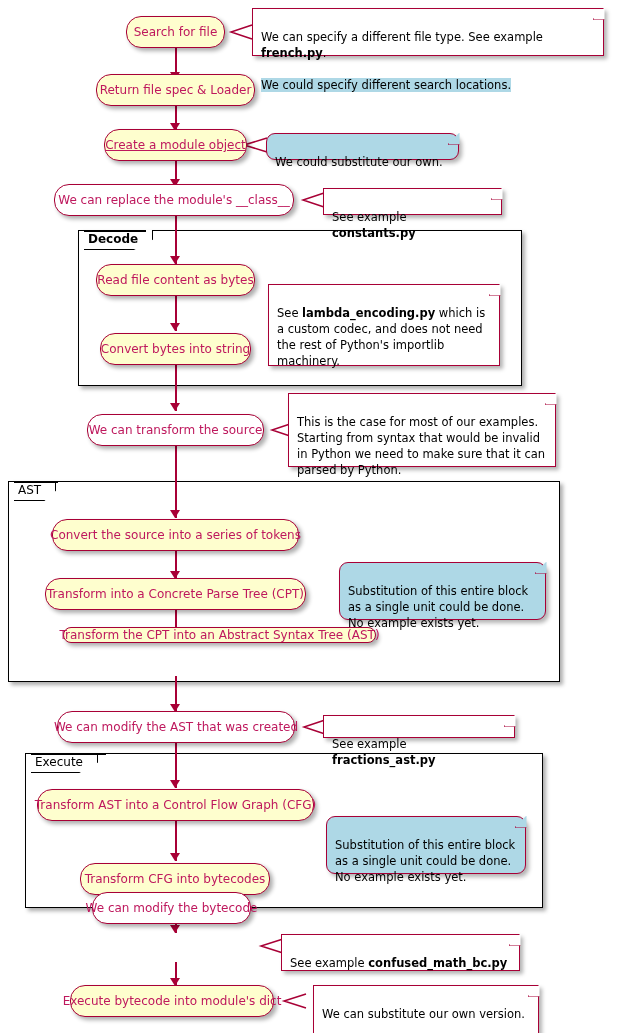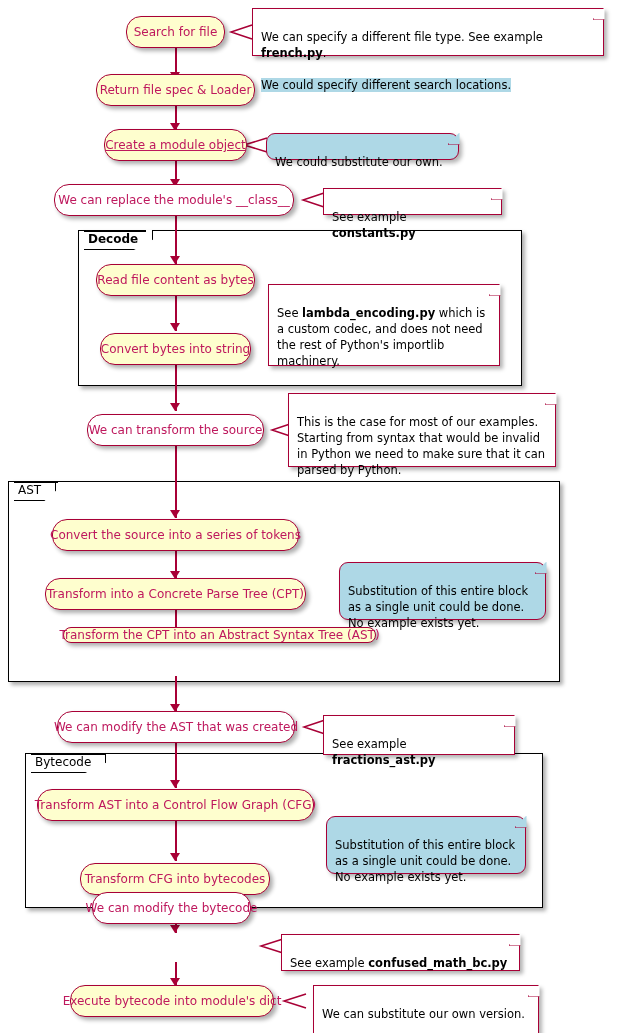--- a/index.html
+++ b/index.html
@@ -133,21 +133,21 @@
   <div class="group-tab-line" style="left:84px; top:230px; width:62px; height:1.5px;"></div>
 
   <div class="group" style="left:8px; top:481px; width:552px; height:201px;"></div>
   <div class="group-tab" style="left:14px; top:481px;">
     <span>AST</span>
   </div>
   <div class="group-tab-line" style="left:14px; top:481px; width:44px; height:1.5px;"></div>
 
   <div class="group" style="left:25px; top:753px; width:518px; height:155px;"></div>
   <div class="group-tab" style="left:31px; top:753px;">
-    <span>Bytecode</span>
+    <span>Execute</span>
   </div>
   <div class="group-tab-line" style="left:31px; top:753px; width:75px; height:1.5px;"></div>
 
   <div class="vline" style="left:175px; top:48px; height:32px;"></div>
   <div class="arrowhead" style="left:170px; top:72px;"></div>
 
   <div class="vline" style="left:175px; top:106px; height:25px;"></div>
   <div class="arrowhead" style="left:170px; top:123px;"></div>
 
   <div class="vline" style="left:175px; top:161px; height:26px;"></div>
@@ -301,21 +301,21 @@
 
   <div class="note white" style="left:288px; top:393px; width:268px; height:74px;">
     <span>This is the case for most of our examples. Starting from syntax that would be invalid in Python we need to make sure that it can parsed by Python.</span>
   </div>
 
   <div class="note blue" style="left:339px; top:562px; width:207px; height:58px;">
     <span>Substitution of this entire block as a single unit could be done.
 No example exists yet.</span>
   </div>
 
-  <div class="note white" style="left:323px; top:715px; width:192px; height:40px;">
+  <div class="note white" style="left:323px; top:715px; width:192px; height:23px;">
     <span>See example </span><b>fractions_ast.py</b>
   </div>
 
   <div class="note blue" style="left:326px; top:816px; width:200px; height:58px;">
     <span>Substitution of this entire block as a single unit could be done.
 No example exists yet.</span>
   </div>
 
   <div class="note white" style="left:281px; top:934px; width:239px; height:37px;">
     <span>See example </span><b>confused_math_bc.py</b>

